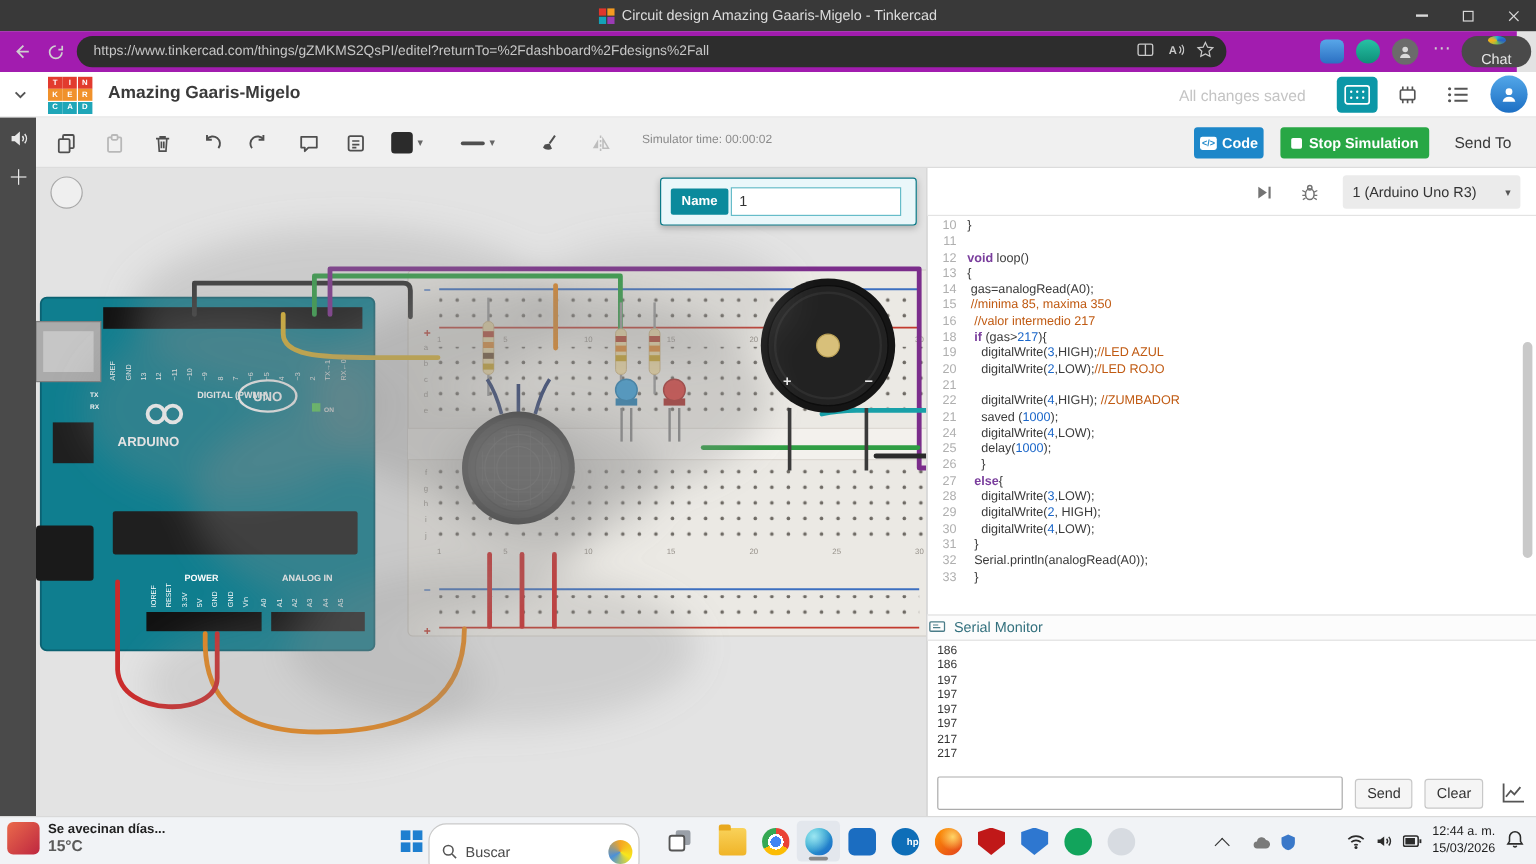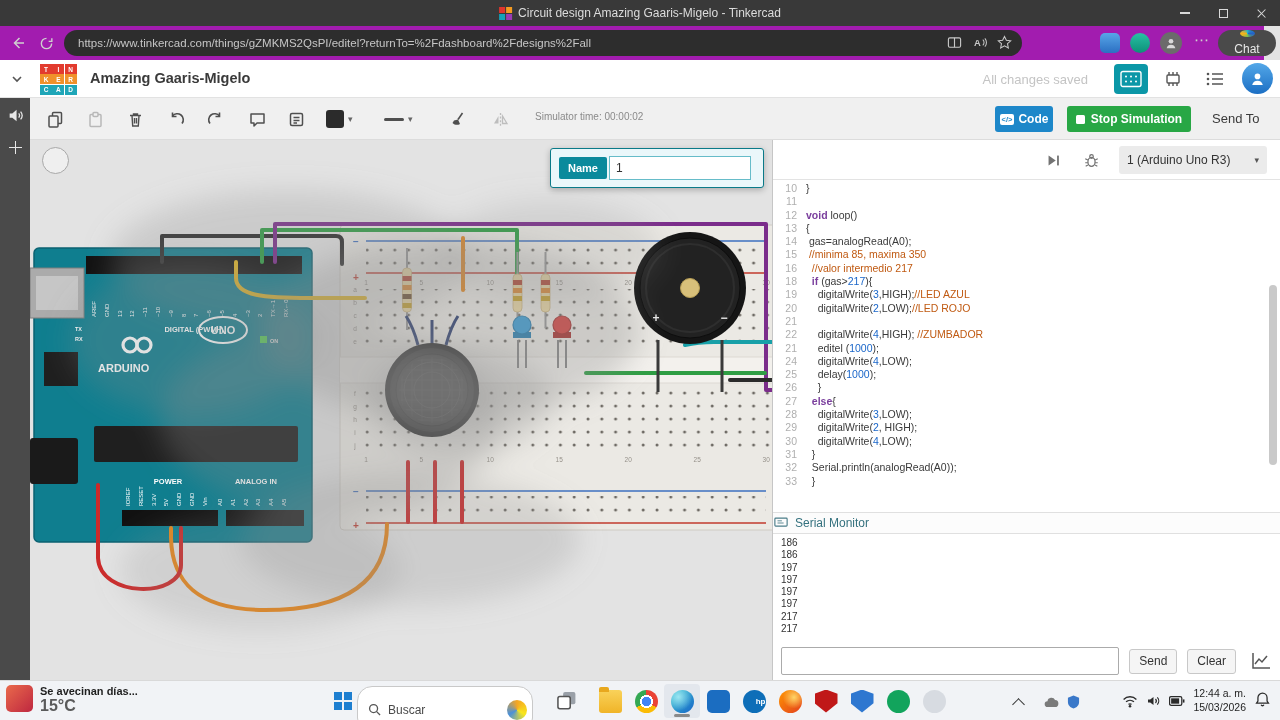--- a/index.html
+++ b/index.html
@@ -104,21 +104,21 @@
   .cp-bottom{position:absolute;left:0;top:502px;width:508px;height:38px;display:flex;align-items:center;padding:0 8px;}
   .serial-input{width:352px;height:28px;border:1px solid #ABABAB;border-radius:2px;font-size:12px;padding:0 6px;}
   .mini-btn{height:25px;border:1px solid #C8C8C8;border-radius:3px;background:#F5F5F5;font-size:12px;color:#333;display:flex;align-items:center;justify-content:center;padding:0 9px;margin-left:10px;}
   .graph-ic{margin-left:12px;width:26px;height:24px;display:flex;align-items:center;justify-content:center;}
 
   
   .taskbar{position:absolute;left:0;top:680px;width:1280px;height:40px;background:#F1F3F6;border-top:1px solid #D9D9D9;}
   .weather{position:absolute;left:6px;top:4px;display:flex;gap:7px;font-weight:bold;}
   .weather-ic{width:27px;height:27px;border-radius:5px;background:linear-gradient(135deg,#EA6A4B,#BE2740);}
   .weather-t1{font-size:11px;color:#1F1F1F;}
-  .weather-t2{font-size:16px;color:#5A5A5A;}
+  .weather-t2{font-size:13px;color:#5A5A5A;}
   .start{position:absolute;left:334px;top:11px;display:grid;grid-template-columns:8px 8px;grid-template-rows:8px 8px;gap:1.5px;}
   .start span{background:#1E7FD0;display:block;}
   .searchbox{position:absolute;left:357px;top:5px;width:176px;height:47px;border-radius:15px;border:1px solid #C9C9C9;background:#fff;display:flex;align-items:center;padding:0 5px 0 10px;gap:7px;}
   .searchbox .txt{font-size:12px;color:#4A4A4A;flex:1;}
   .search-mini{width:20px;height:20px;border-radius:50%;background:conic-gradient(#F5A623,#F8E71C,#4A90D9,#F5A623);}
   .taskview{position:absolute;left:556px;top:9px;width:24px;height:22px;}
   .tb-apps{position:absolute;left:592px;top:3px;display:flex;}
   .tb-slot{width:36px;height:34px;display:flex;align-items:center;justify-content:center;position:relative;border-radius:4px;}
   .tb-slot.active{background:#E3E7ED;}
   .tb-slot.active::after{content:"";position:absolute;bottom:1px;left:10px;width:16px;height:3px;border-radius:2px;background:#8A8A8A;}
@@ -611,21 +611,21 @@
         <div class="code-line"><span class="ln">12</span><span class="ct"><span class="tok-k">void</span><span class="tok-p"> loop()</span></span></div>
         <div class="code-line"><span class="ln">13</span><span class="ct"><span class="tok-p">{</span></span></div>
         <div class="code-line"><span class="ln">14</span><span class="ct"><span class="tok-p"> gas=analogRead(A0);</span></span></div>
         <div class="code-line"><span class="ln">15</span><span class="ct"><span class="tok-c"> //minima 85, maxima 350</span></span></div>
         <div class="code-line"><span class="ln">16</span><span class="ct"><span class="tok-c">  //valor intermedio 217</span></span></div>
         <div class="code-line"><span class="ln">18</span><span class="ct"><span class="tok-p">  </span><span class="tok-k">if</span><span class="tok-p"> (gas&gt;</span><span class="tok-n2">217</span><span class="tok-p">){</span></span></div>
         <div class="code-line"><span class="ln">19</span><span class="ct"><span class="tok-p">    digitalWrite(</span><span class="tok-n2">3</span><span class="tok-p">,HIGH);</span><span class="tok-c">//LED AZUL</span></span></div>
         <div class="code-line"><span class="ln">20</span><span class="ct"><span class="tok-p">    digitalWrite(</span><span class="tok-n2">2</span><span class="tok-p">,LOW);</span><span class="tok-c">//LED ROJO</span></span></div>
         <div class="code-line"><span class="ln">21</span><span class="ct"></span></div>
         <div class="code-line"><span class="ln">22</span><span class="ct"><span class="tok-p">    digitalWrite(</span><span class="tok-n2">4</span><span class="tok-p">,HIGH); </span><span class="tok-c">//ZUMBADOR</span></span></div>
-        <div class="code-line"><span class="ln">21</span><span class="ct"><span class="tok-p">    editel (</span><span class="tok-n2">1000</span><span class="tok-p">);</span></span></div>
+        <div class="code-line"><span class="ln">21</span><span class="ct"><span class="tok-p">    saved (</span><span class="tok-n2">1000</span><span class="tok-p">);</span></span></div>
         <div class="code-line"><span class="ln">24</span><span class="ct"><span class="tok-p">    digitalWrite(</span><span class="tok-n2">4</span><span class="tok-p">,LOW);</span></span></div>
         <div class="code-line"><span class="ln">25</span><span class="ct"><span class="tok-p">    delay(</span><span class="tok-n2">1000</span><span class="tok-p">);</span></span></div>
         <div class="code-line"><span class="ln">26</span><span class="ct"><span class="tok-p">    }</span></span></div>
         <div class="code-line"><span class="ln">27</span><span class="ct"><span class="tok-p">  </span><span class="tok-k">else</span><span class="tok-p">{</span></span></div>
         <div class="code-line"><span class="ln">28</span><span class="ct"><span class="tok-p">    digitalWrite(</span><span class="tok-n2">3</span><span class="tok-p">,LOW);</span></span></div>
         <div class="code-line"><span class="ln">29</span><span class="ct"><span class="tok-p">    digitalWrite(</span><span class="tok-n2">2</span><span class="tok-p">, HIGH);</span></span></div>
         <div class="code-line"><span class="ln">30</span><span class="ct"><span class="tok-p">    digitalWrite(</span><span class="tok-n2">4</span><span class="tok-p">,LOW);</span></span></div>
         <div class="code-line"><span class="ln">31</span><span class="ct"><span class="tok-p">  }</span></span></div>
         <div class="code-line"><span class="ln">32</span><span class="ct"><span class="tok-p">  Serial.println(analogRead(A0));</span></span></div>
         <div class="code-line"><span class="ln">33</span><span class="ct"><span class="tok-p">  }</span></span></div>

